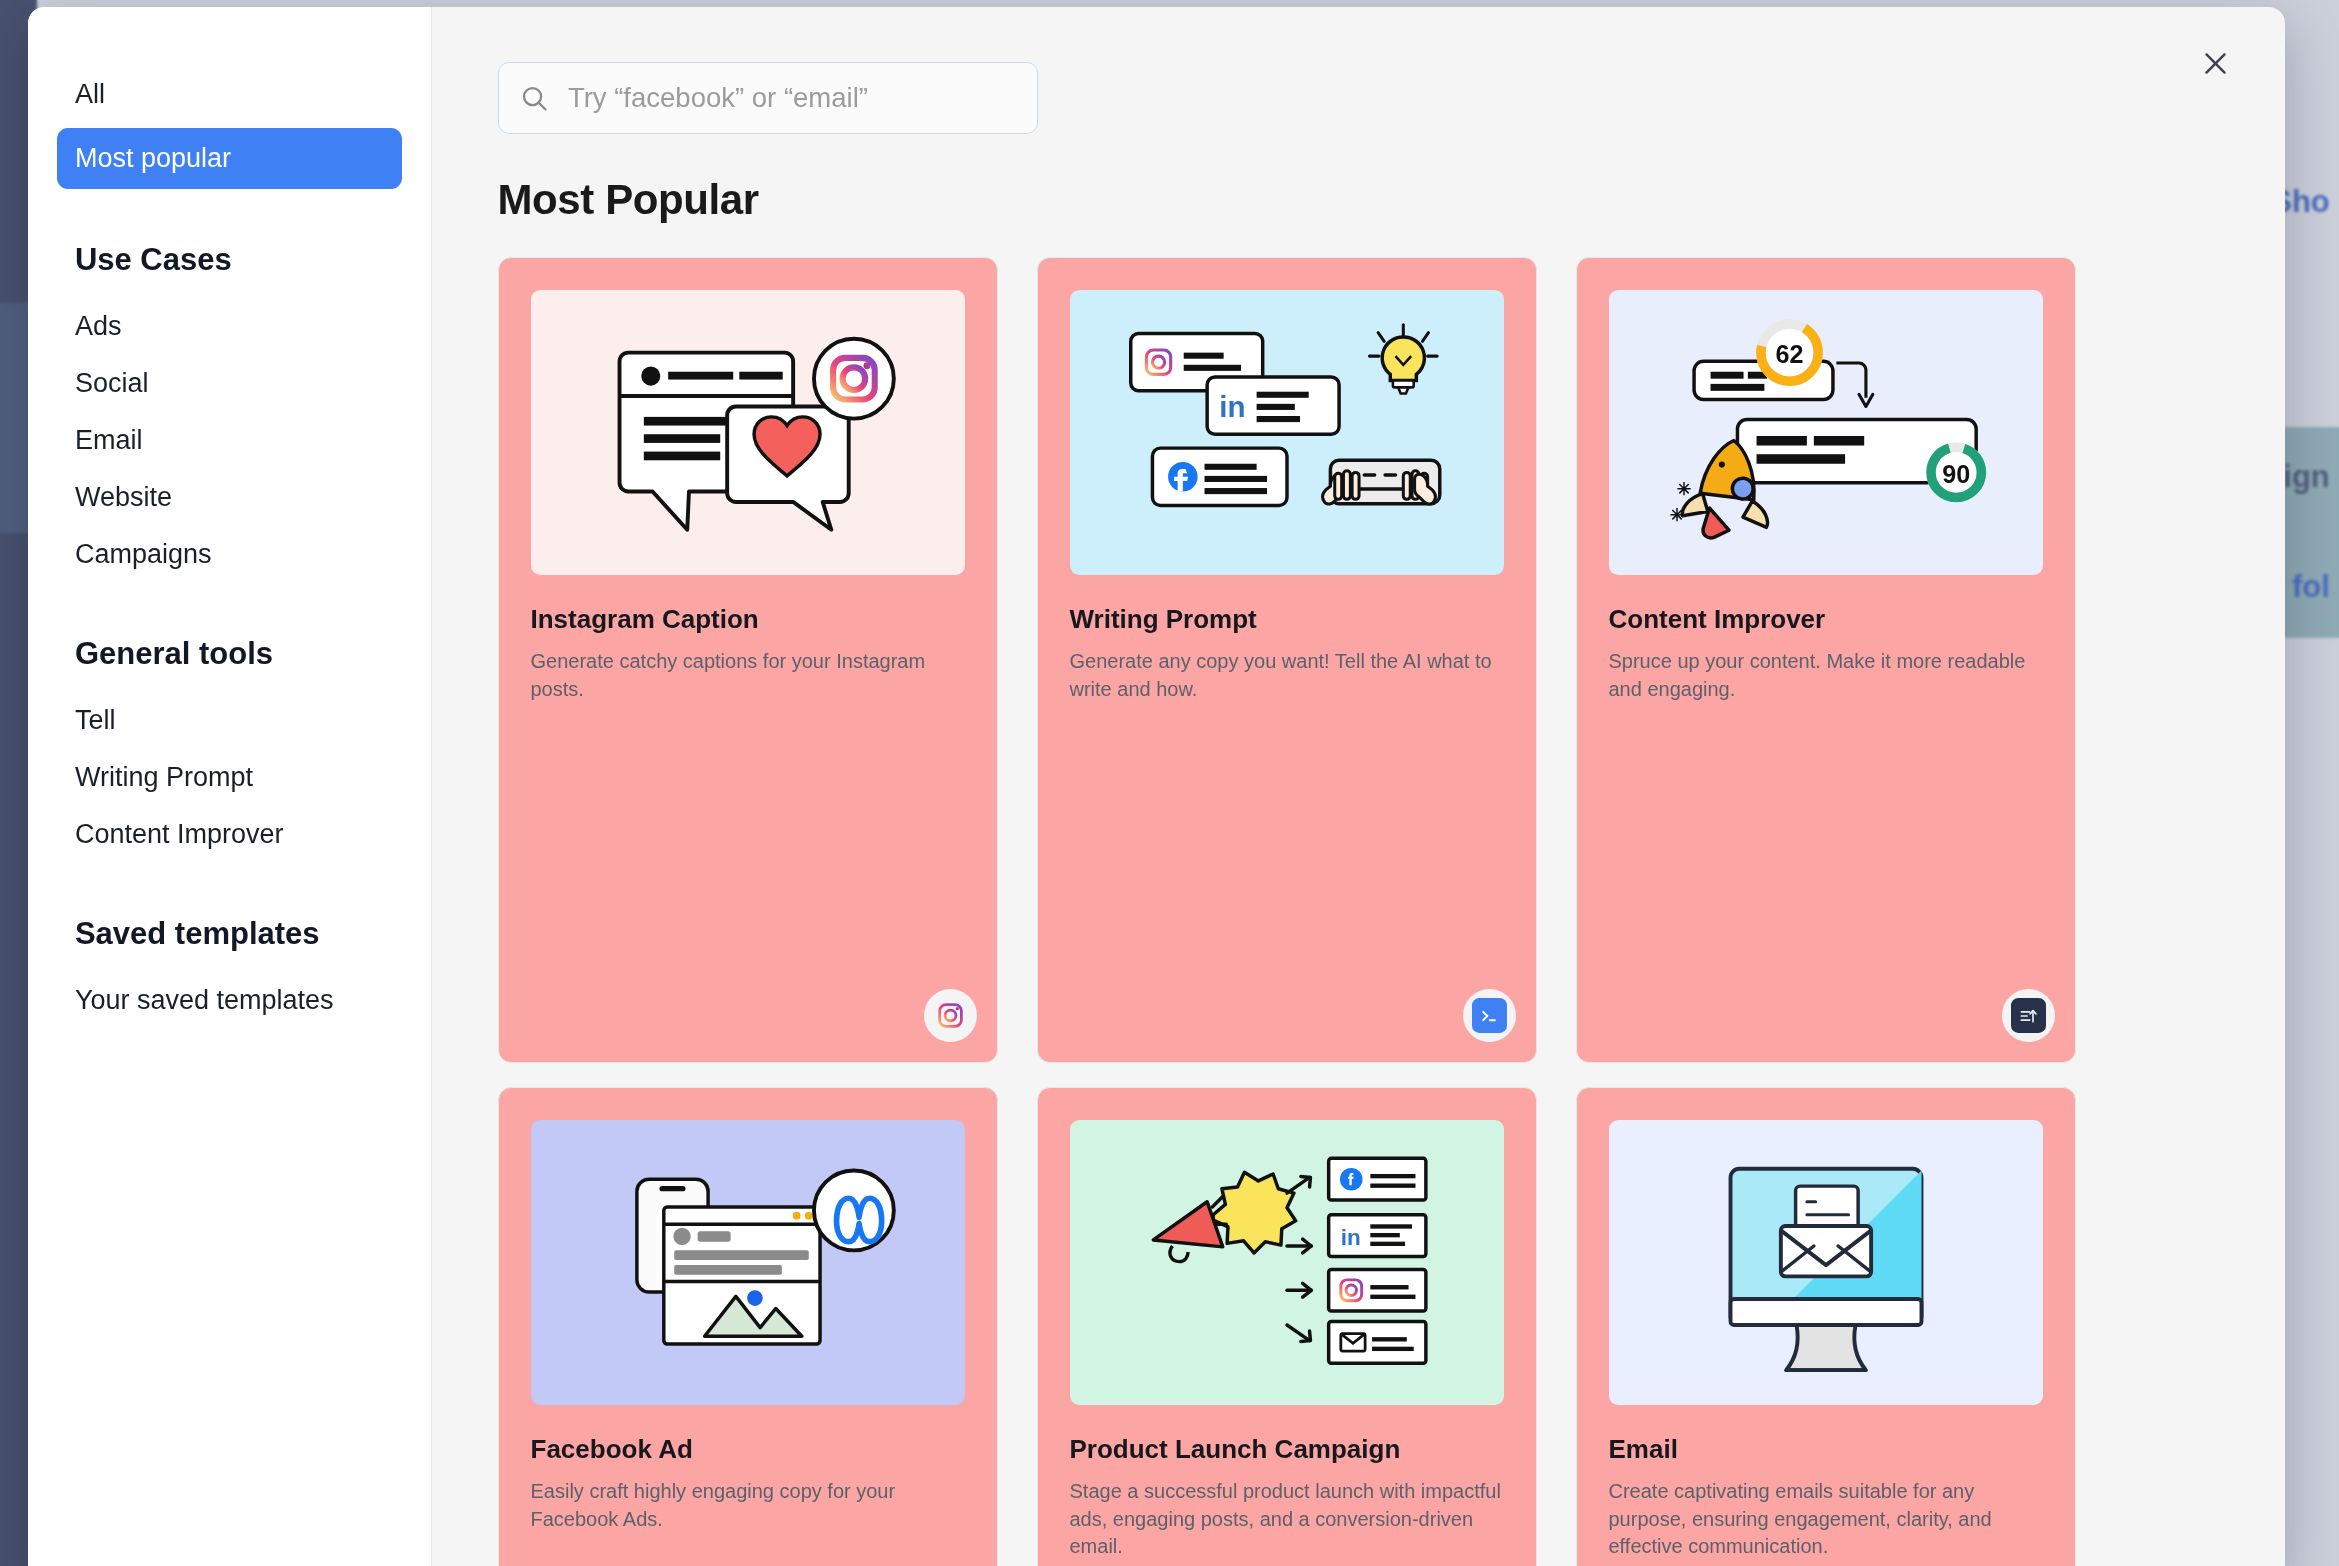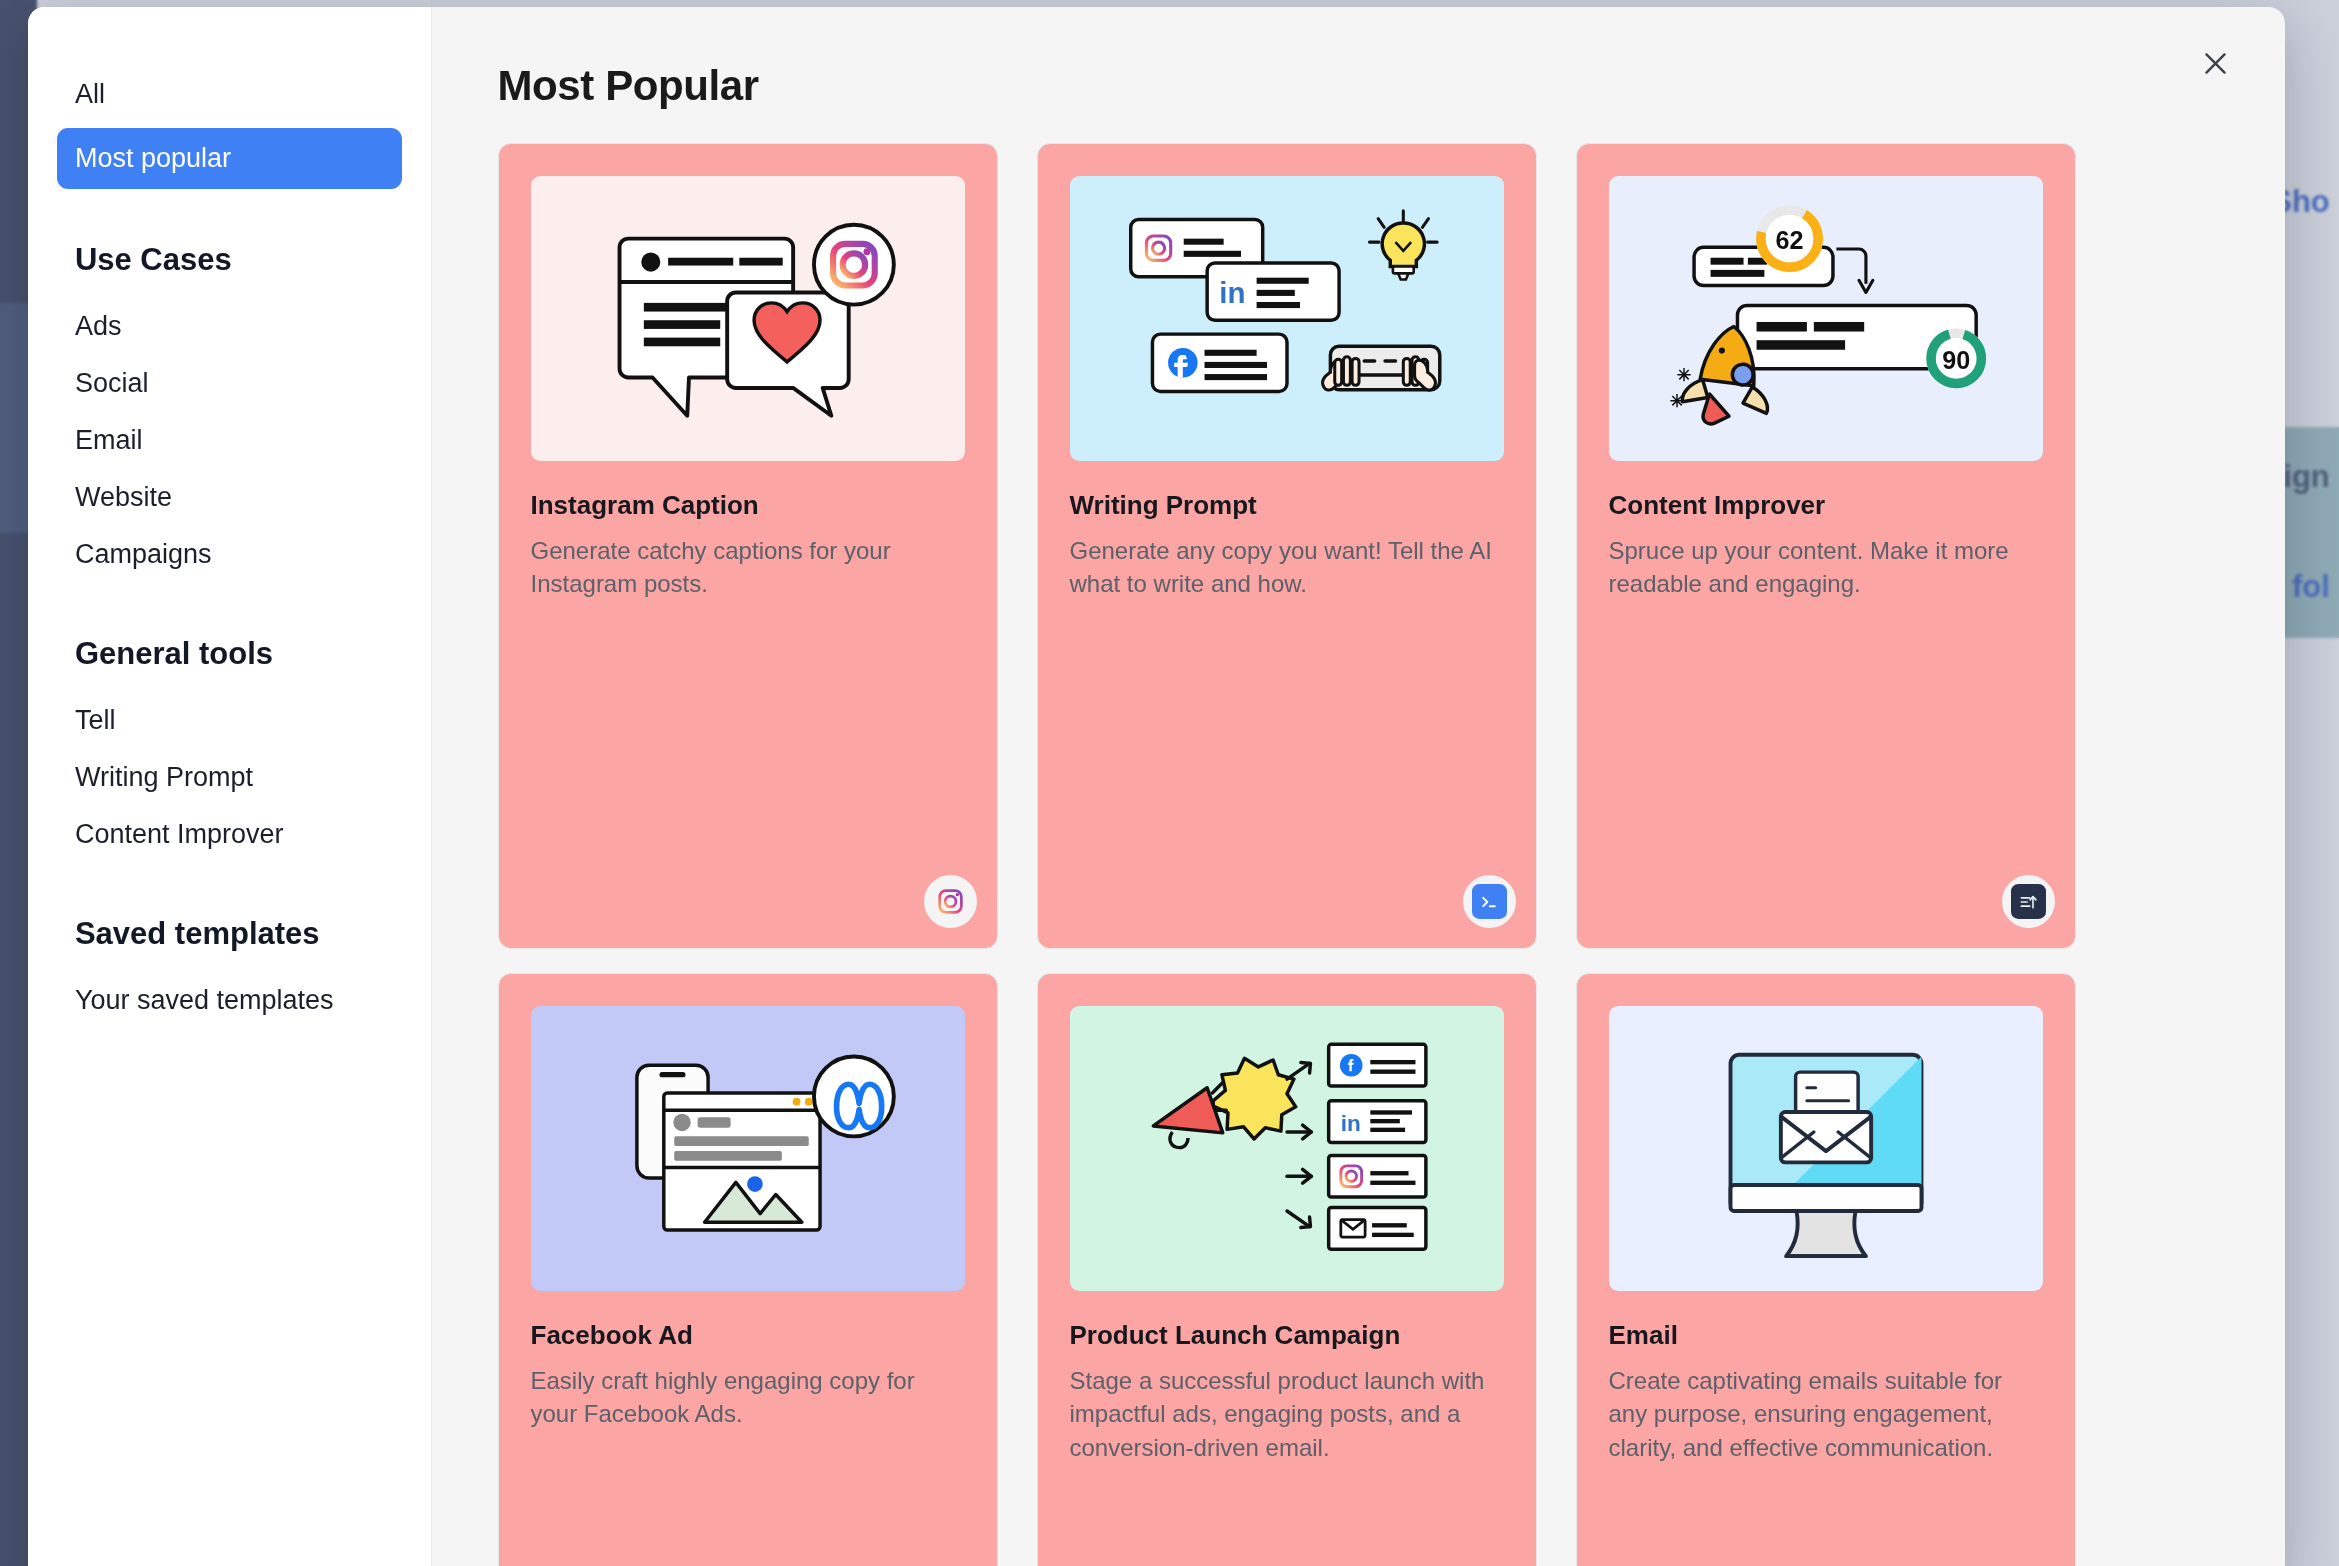--- a/index.html
+++ b/index.html
@@ -145,21 +145,21 @@
   }
   .card-art {
     width: 100%; height: 285px; border-radius: 9.2px;
     position: relative; overflow: hidden;
   }
   .card-title {
     font-size: 26px; font-weight: 700; color: #16181d;
     margin-top: 29px; margin-bottom: 13px;
   }
   .card-desc {
-    font-size: 24px; line-height: 1.38; color: #5c6169;
+    font-size: 20px; line-height: 1.38; color: #5c6169;
   }
   .card-footer {
     position: absolute; left: 20px; right: 20px; bottom: 20px;
     display: flex; align-items: center; justify-content: space-between;
   }
   .badge-multi {
     background: #f7e3b0; color: #2a2a2a;
     font-size: 26px; font-weight: 700; letter-spacing: 0.4px;
     padding: 11px 16.5px; border-radius: 5px;
   }
@@ -221,20 +221,29 @@
 
   <section id="main">
 
     <div id="close-btn">
       <svg width="31" height="31" viewBox="0 0 24 24" fill="none" stroke="#3c4250" stroke-width="1.9" stroke-linecap="round">
         <line x1="5" y1="5" x2="19" y2="19"></line>
           <line x1="19" y1="5" x2="5" y2="19"></line>
       </svg>
     </div>
 
+    <div id="search-wrap">
+      <span>
+        <svg width="31" height="31" viewBox="0 0 24 24" fill="none" stroke="#8a8a8a" stroke-width="1.8" stroke-linecap="round">
+          <circle cx="10.5" cy="10.5" r="6.6"></circle>
+            <line x1="15.4" y1="15.4" x2="20.5" y2="20.5"></line>
+        </svg>
+      </span>
+      <input id="search-input" type="text" autofocus="" placeholder="Try “facebook” or “email”" style="">
+    </div>
 
     <h1 id="section-title">Most Popular</h1>
 
     <div id="grid">
 
       <div class="card">
         <div class="card-art" style="background:#fdeeee">
           <svg viewBox="0 0 500 300" width="100%" height="100%">
             <g stroke="#111" stroke-width="4.5" fill="#fff" stroke-linejoin="round">
               <path d="M112 58 h180 a10 10 0 0 1 10 10 v140 a10 10 0 0 1 -10 10 h-110 l-2 44 -40 -44 h-28 a10 10 0 0 1 -10 -10 v-140 a10 10 0 0 1 10 -10 z"></path>

